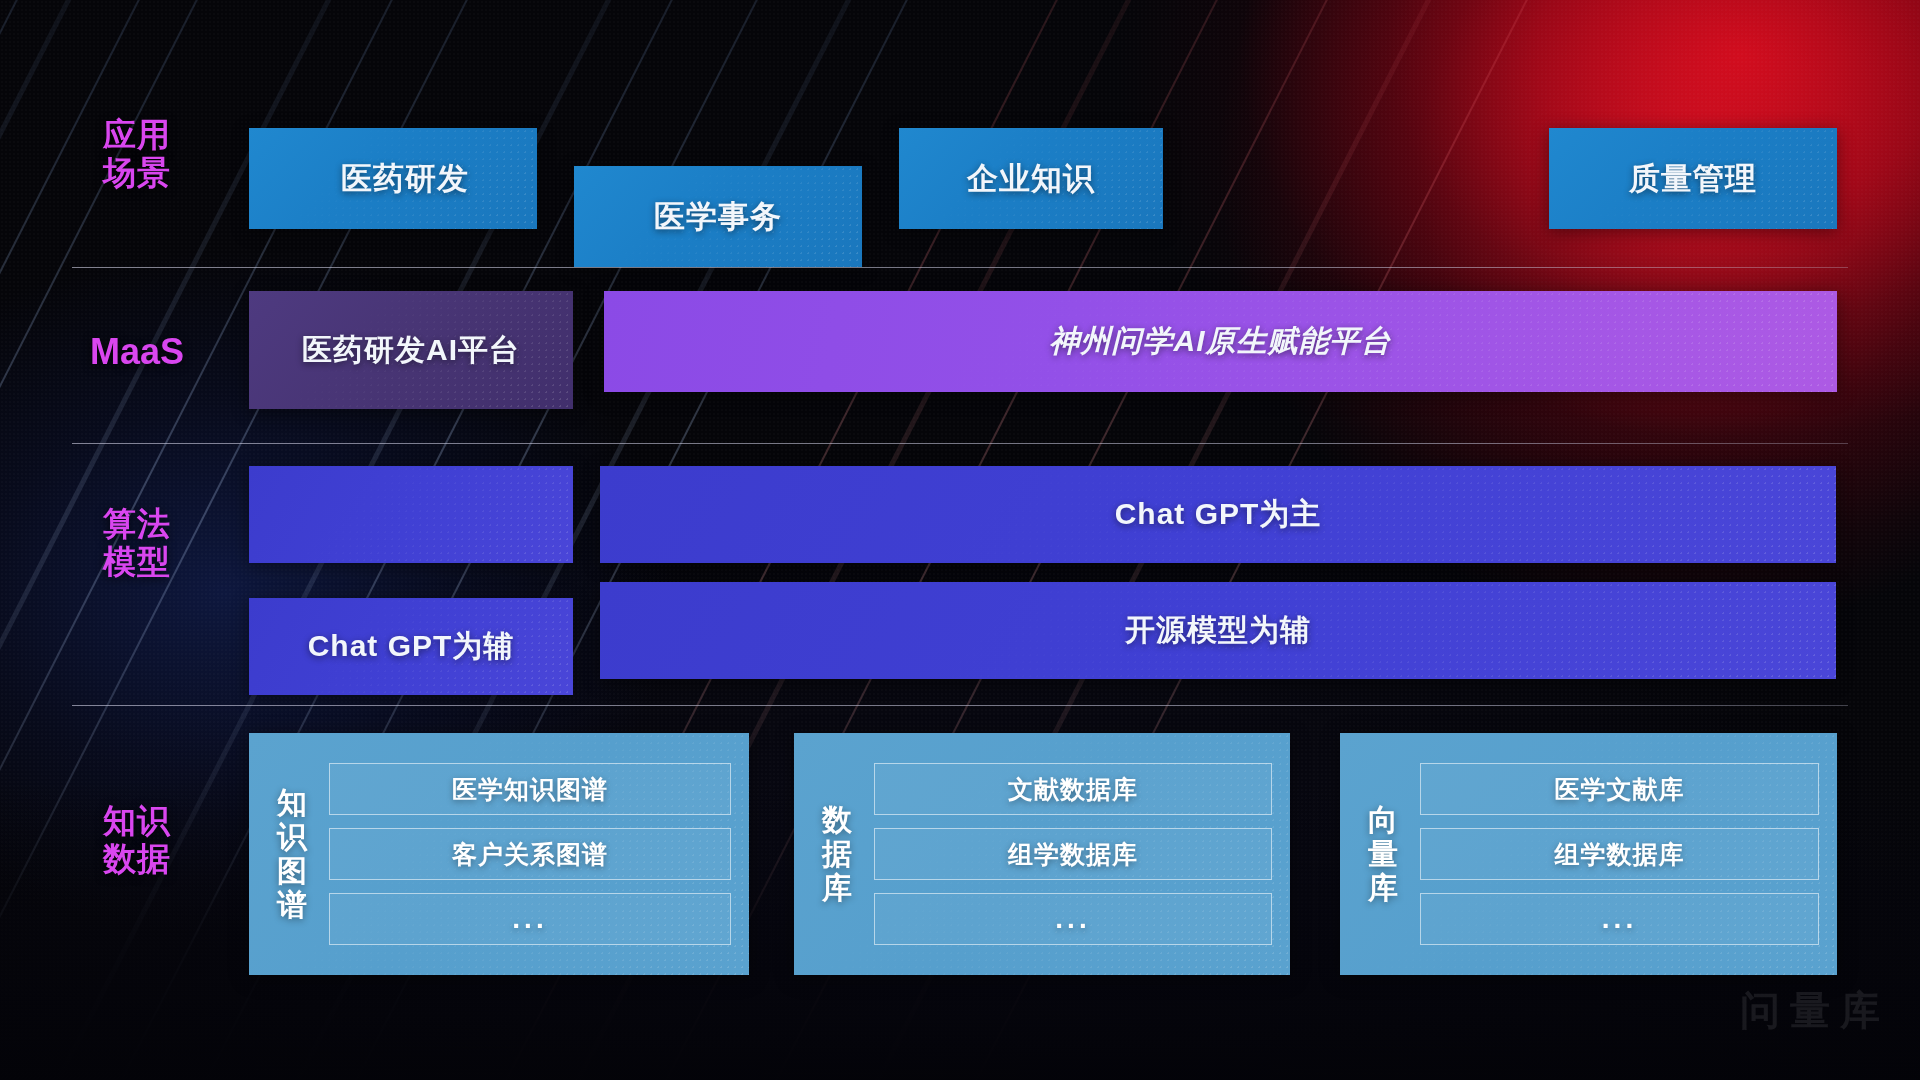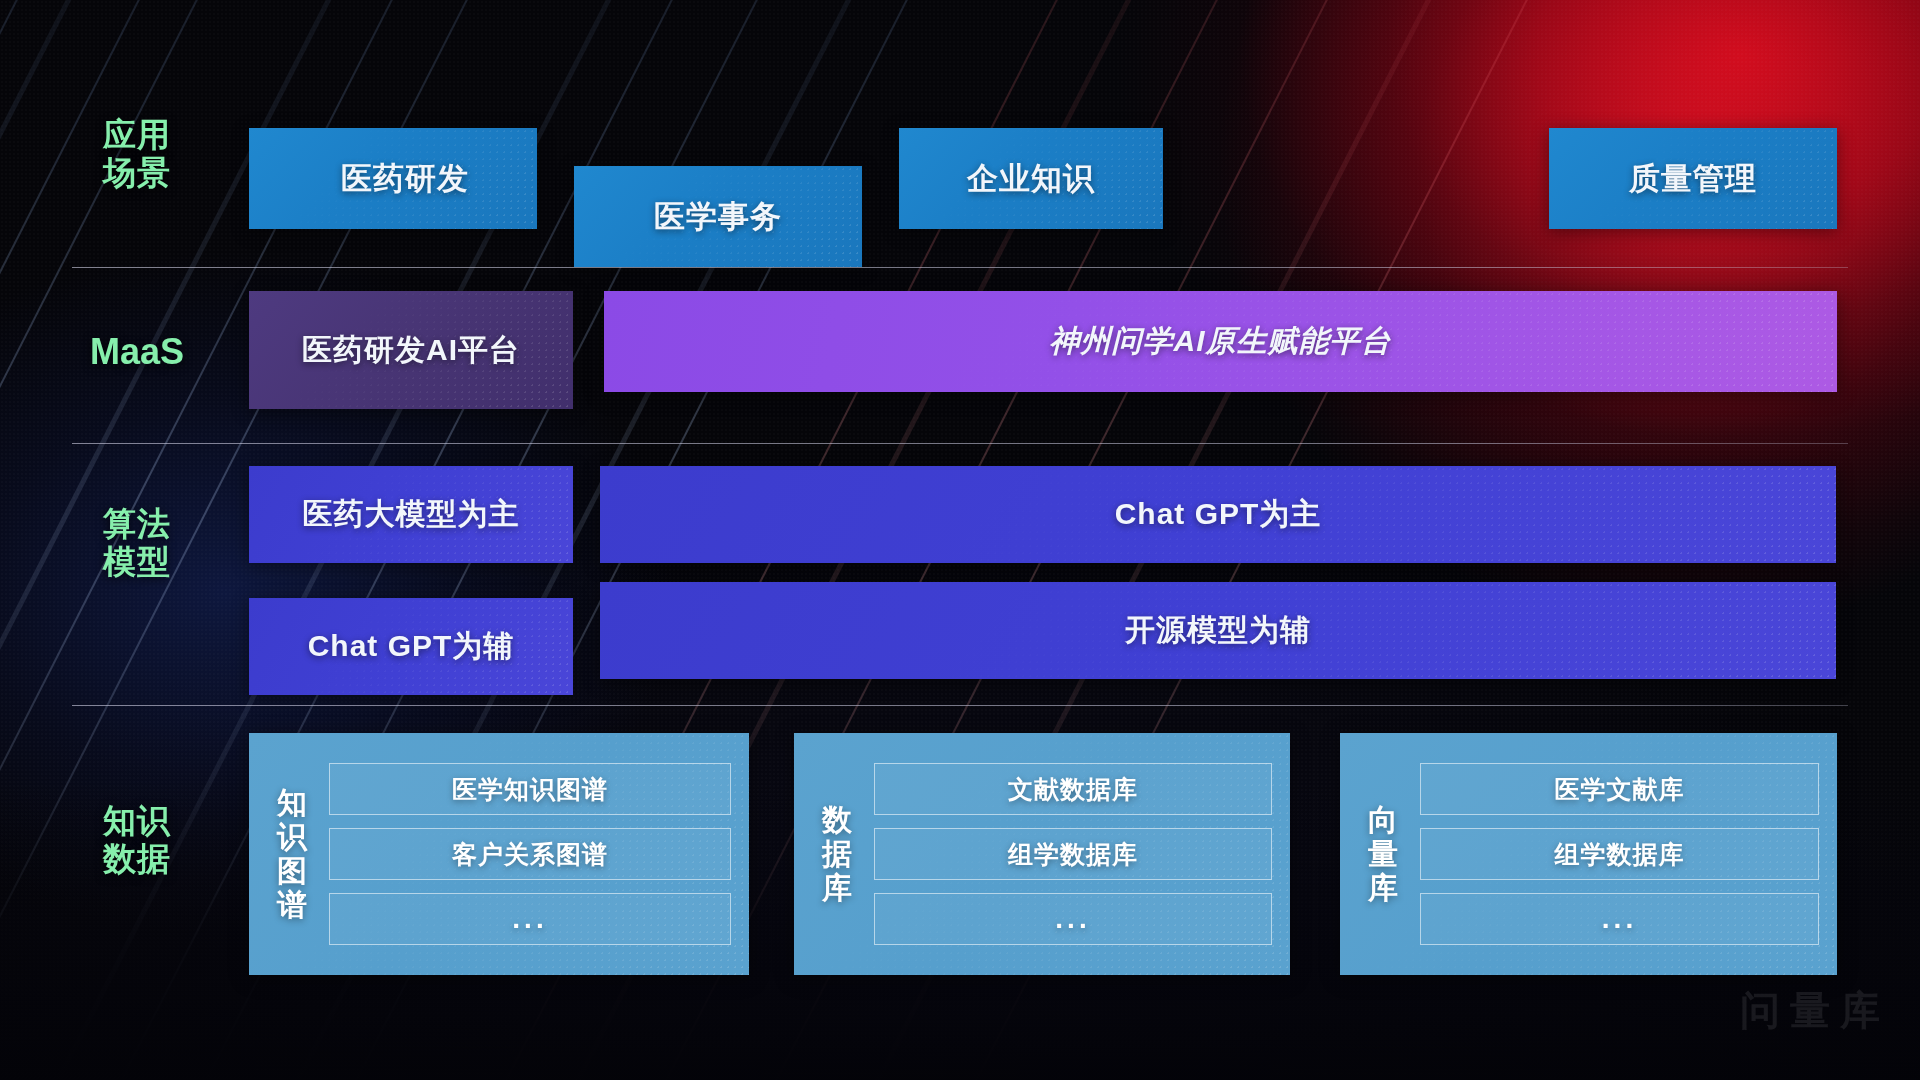--- a/index.html
+++ b/index.html
@@ -48,21 +48,21 @@
     position:absolute; inset:0; opacity:.5;
     background-image:radial-gradient(rgba(255,255,255,.045) 1px, transparent 1px);
     background-size:4px 4px;
   }
 
   
   #stage { position:relative; z-index:2; width:1920px; height:1080px; }
 
   .row-label {
     position:absolute;
-    color:#86efac;
+    color:#d946ef;
     font-weight:bold;
     letter-spacing:1px;
     text-align:center;
     line-height:1.16;
     text-shadow:0 2px 10px rgba(0,0,0,.75);
     white-space:pre-line;
   }
 
   .divider {
     position:absolute; left:72px; width:1776px; height:1px;
@@ -206,21 +206,20 @@
     <span>神州问学AI原生赋能平台</span>
   </div>
 
   <div class="divider" style="top:443px;"></div>
 
   <div class="row-label" style="left:72px;top:505px;width:130px;font-size:33px;">算法
 模型</div>
 
   <div class="box algo-box" style="left:249px;top:466px;width:324px;">
     <div class="box-dots"></div>
-    <span>医药大模型为主</span>
   </div>
   <div class="box algo-box" style="left:600px;top:466px;width:1236px;">
     <div class="box-dots"></div>
     <span>Chat GPT为主</span>
   </div>
   <div class="box algo-box" style="left:249px;top:582px;width:324px;margin-top:16px;">
     <div class="box-dots"></div>
     <span>Chat GPT为辅</span>
   </div>
   <div class="box algo-box" style="left:600px;top:582px;width:1236px;">

